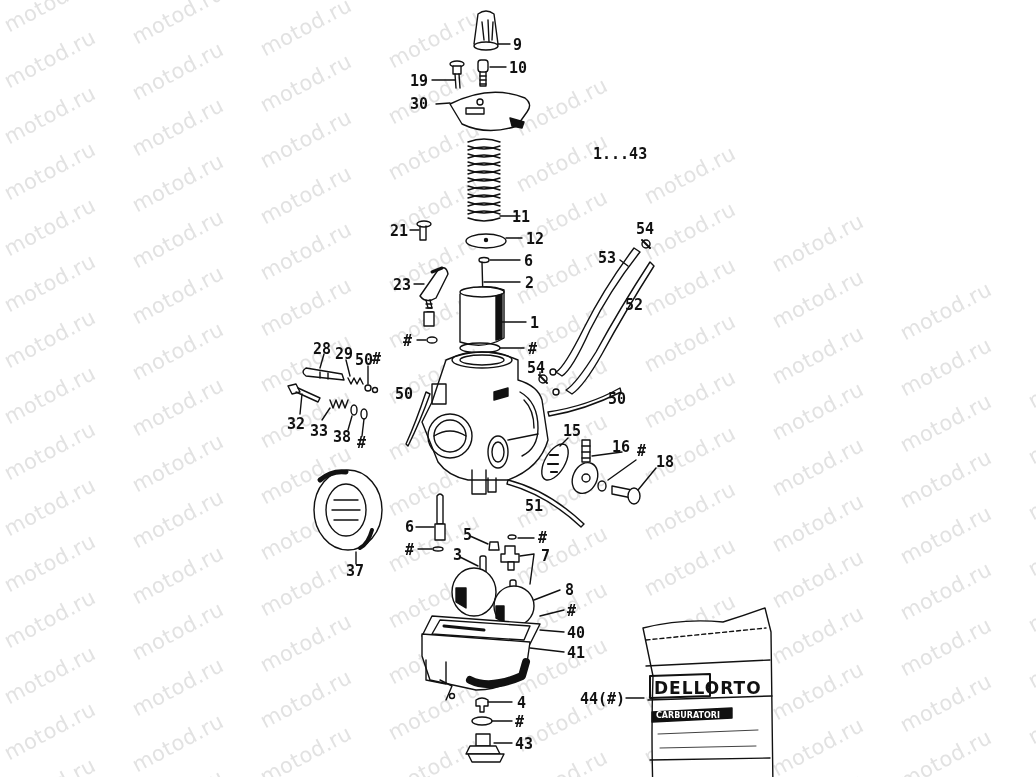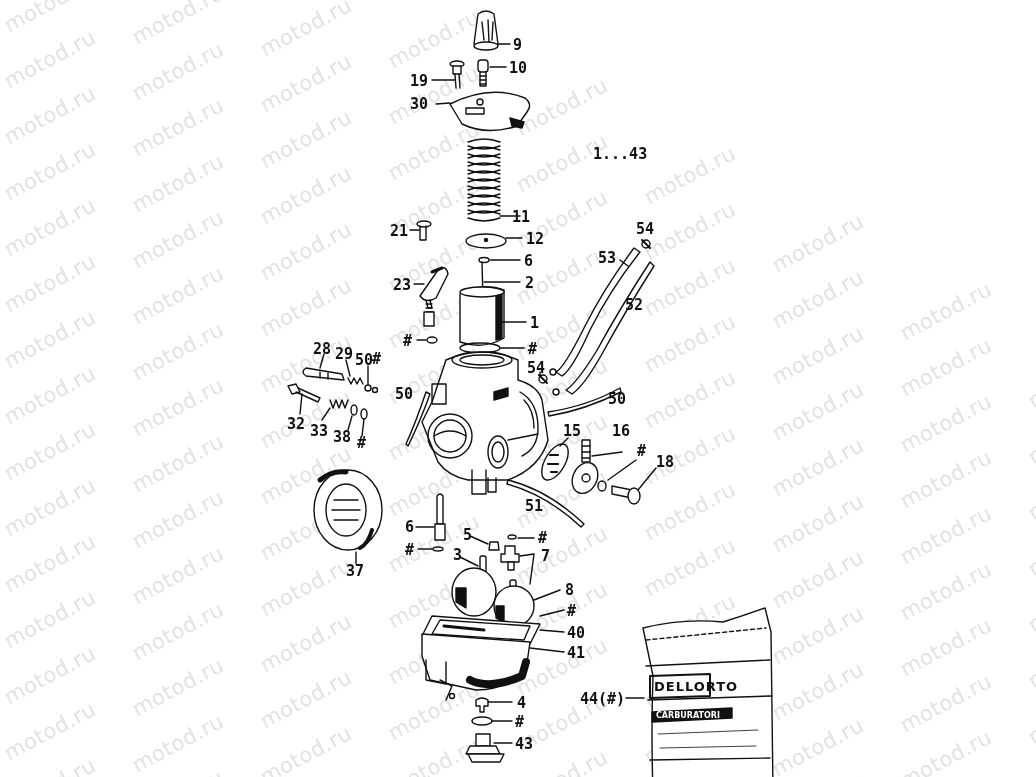--- a/index.html
+++ b/index.html
@@ -405,21 +405,21 @@
   <span class="lbl" style="left:287px;top:417px">32</span>
   <span class="lbl" style="left:310px;top:424px">33</span>
   <span class="lbl" style="left:333px;top:430px">38</span>
   <span class="lbl" style="left:395px;top:387px">50</span>
   <span class="lbl" style="left:608px;top:392px">50</span>
   <span class="lbl" style="left:598px;top:251px">53</span>
   <span class="lbl" style="left:625px;top:298px">52</span>
   <span class="lbl" style="left:636px;top:222px">54</span>
   <span class="lbl" style="left:527px;top:361px">54</span>
   <span class="lbl" style="left:563px;top:424px">15</span>
-  <span class="lbl" style="left:612px;top:424px">16</span>
+  <span class="lbl" style="left:612px;top:440px">16</span>
   <span class="lbl" style="left:656px;top:455px">18</span>
   <span class="lbl" style="left:525px;top:499px">51</span>
   <span class="lbl" style="left:405px;top:520px">6</span>
   <span class="lbl" style="left:463px;top:528px">5</span>
   <span class="lbl" style="left:453px;top:548px">3</span>
   <span class="lbl" style="left:541px;top:549px">7</span>
   <span class="lbl" style="left:565px;top:583px">8</span>
   <span class="lbl" style="left:346px;top:564px">37</span>
   <span class="lbl" style="left:567px;top:626px">40</span>
   <span class="lbl" style="left:567px;top:646px">41</span>
@@ -432,15 +432,15 @@
   <span class="lbl" style="left:372px;top:352px">#</span>
   <span class="lbl" style="left:357px;top:436px">#</span>
   <span class="lbl" style="left:637px;top:444px">#</span>
   <span class="lbl" style="left:405px;top:543px">#</span>
   <span class="lbl" style="left:538px;top:531px">#</span>
   <span class="lbl" style="left:567px;top:604px">#</span>
   <span class="lbl" style="left:515px;top:715px">#</span>
 
   <span class="lbl" style="left:593px;top:147px">1...43</span>
 
-  <span class="lbl" style="left:654px;top:680px;font-size:13px;font-family:'DejaVu Sans',sans-serif;letter-spacing:1px">DELLORTO</span>
+  <span class="lbl" style="left:654px;top:680px;font-size:17px;font-family:'DejaVu Sans',sans-serif;letter-spacing:1px">DELLORTO</span>
   <span class="lbl" style="left:656px;top:712px;font-size:8px;color:#fff;font-family:'DejaVu Sans',sans-serif">CARBURATORI</span>
 </div>
 
 </body></html>

